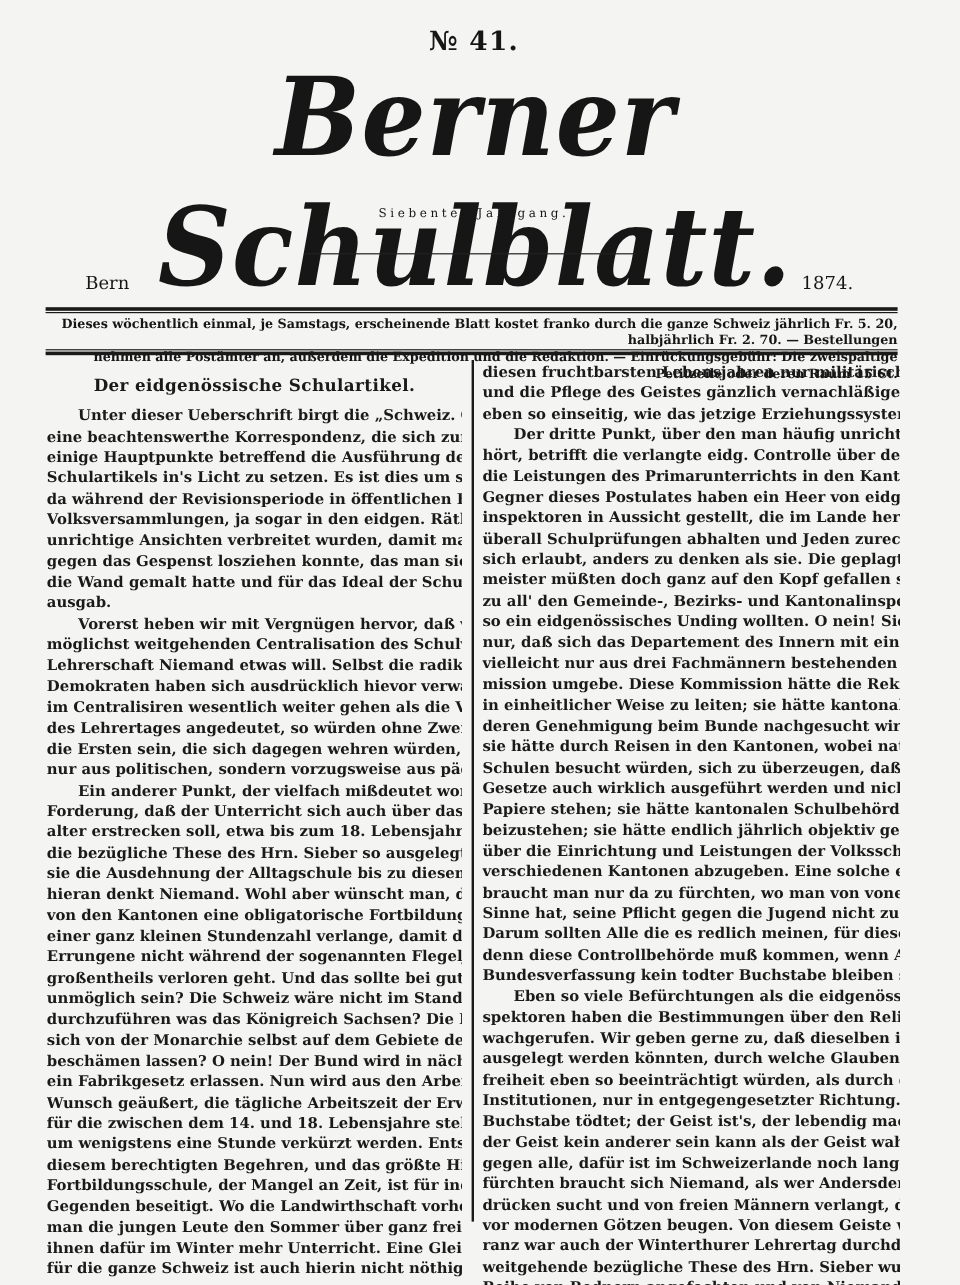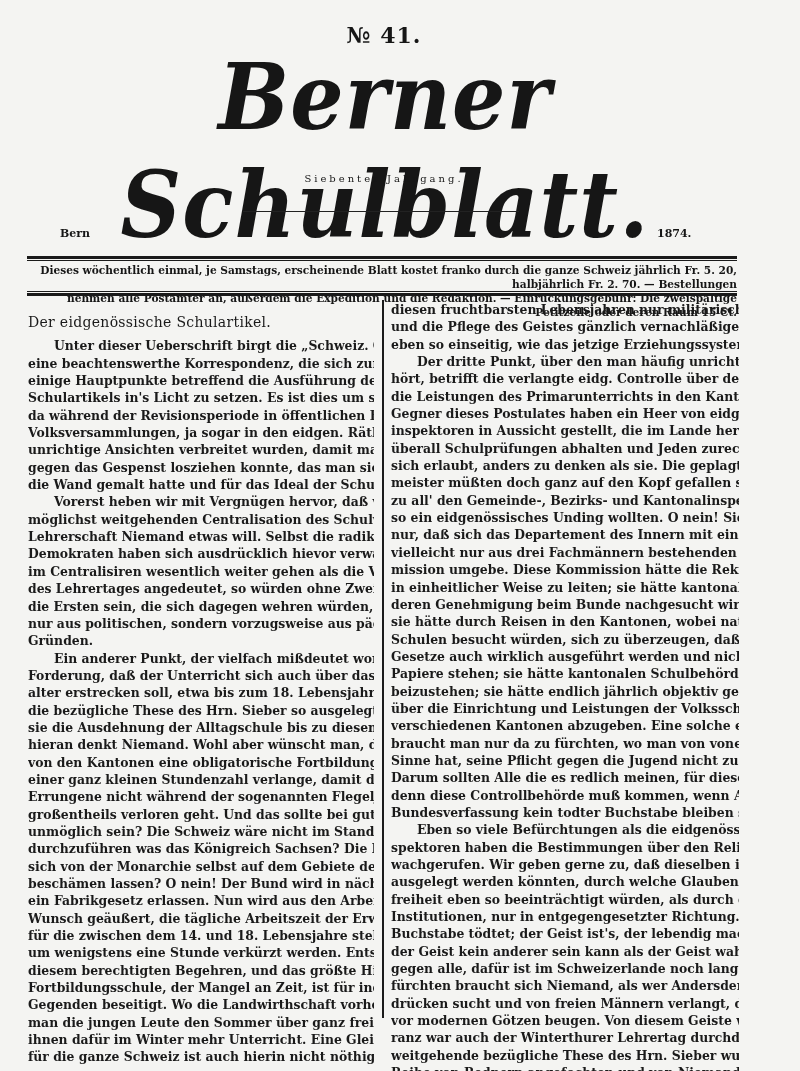--- a/index.html
+++ b/index.html
@@ -3,41 +3,41 @@
 <meta charset="utf-8">
 <style>
   html, body { margin: 0; padding: 0; }
   body {
     width: 800px; height: 1071px; overflow: hidden;
     background: #f4f4f2;
     color: #161616;
     font-family: "DejaVu Serif", "Liberation Serif", serif;
     position: relative;
   }
-  .page { position: absolute; left: 0; top: 0; width: 732px; height: 1071px; }
+  .page { position: absolute; left: 11px; top: 0; width: 732px; height: 1071px; }
 
   .issue-number {
     position: absolute; top: 22px; left: 0; width: 768px; text-align: center;
     font-family: "DejaVu Serif", serif; font-weight: bold; font-size: 22px; letter-spacing: 1px;
   }
   .masthead {
     position: absolute; top: 52px; left: 22px; width: 726px; text-align: center;
     font-family: "DejaVu Serif", serif; font-weight: bold; font-style: italic;
     font-size: 84px; line-height: 100px; letter-spacing: 1px; transform: scaleY(1.08);
   }
   .volume {
     position: absolute; top: 173px; left: 0; width: 768px; text-align: center;
     font-family: "DejaVu Serif", serif; font-size: 10px; letter-spacing: 3px;
   }
   .short-rule {
     position: absolute; top: 211px; left: 243px; width: 276px; height: 0; border-top: 1.5px solid #222;
   }
   .dateline {
     position: absolute; top: 227px; left: 60px; width: 660px; height: 22px;
-    font-family: "DejaVu Serif", serif; font-weight: bold; font-size: 11px;
+    font-family: "DejaVu Serif", serif; font-weight: normal; font-size: 15px;
   }
   .dateline .place { position: absolute; left: 0; top: 0; }
   .dateline .date { position: absolute; left: 228px; top: 0; }
   .dateline .year { position: absolute; left: 597px; top: 0; text-align: right; }
 
   .rule-thick { position: absolute; left: 27px; width: 710px; height: 3px; background: #1a1a1a; }
   .rule-thin { position: absolute; left: 27px; width: 710px; height: 1px; background: #1a1a1a; }
 
   .subscription {
     position: absolute; top: 263px; left: 27px; width: 710px; text-align: right;
@@ -47,21 +47,21 @@
   .column {
     position: absolute; top: 304px;
     font-family: "DejaVu Serif", serif; font-size: 12.4px; line-height: 17.35px;
     text-align: justify; font-weight: 600; color: #1a1a1a;
   }
   .col-left { left: 28px; width: 346px; }
   .col-right { left: 391px; width: 348px; top: 301px; }
   .col-divider { position: absolute; left: 382px; top: 300px; width: 2px; height: 718px; background: #1a1a1a; }
 
   .article-title {
-    font-weight: normal; font-size: 14px; margin: 10px 0 6px 0; letter-spacing: 0.3px;
+    text-align: center; font-weight: bold; font-size: 14px; margin: 10px 0 6px 0; letter-spacing: 0.3px;
   }
   .para { margin: 0; text-indent: 0; }
   .line { display: block; text-align: justify; text-align-last: justify; white-space: nowrap; overflow: hidden; }
   .line.last { text-align-last: left; }
 </style>
 </head>
 <body>
 
 <div class="page">
   <div class="issue-number">№ 41.</div>
@@ -89,31 +89,31 @@
         <div class="para">
           <span class="line" style="text-indent: 26px;">Unter dieser Ueberschrift birgt die „Schweiz. Grenzpost“</span>
           <span class="line">eine beachtenswerthe Korrespondenz, die sich zum Zwecke setzt,</span>
           <span class="line">einige Hauptpunkte betreffend die Ausführung des sogenannten</span>
           <span class="line">Schulartikels in's Licht zu setzen. Es ist dies um so nöthiger,</span>
           <span class="line">da während der Revisionsperiode in öffentlichen Blättern und</span>
           <span class="line">Volksversammlungen, ja sogar in den eidgen. Räthen viele</span>
           <span class="line">unrichtige Ansichten verbreitet wurden, damit man um so besser</span>
           <span class="line">gegen das Gespenst losziehen konnte, das man sich selber an</span>
           <span class="line">die Wand gemalt hatte und für das Ideal der Schulfreunde</span>
+          <span class="line last">ausgab.</span>
         </div>
         <div class="para">
           <span class="line" style="text-indent: 26px;">Vorerst heben wir mit Vergnügen hervor, daß von einer</span>
           <span class="line">möglichst weitgehenden Centralisation des Schulwesens unter der</span>
           <span class="line">Lehrerschaft Niemand etwas will. Selbst die radikalen Zürcher</span>
           <span class="line">Demokraten haben sich ausdrücklich hievor verwahrt. Wollte man</span>
           <span class="line">im Centralisiren wesentlich weiter gehen als die Verhandlungen</span>
           <span class="line">des Lehrertages angedeutet, so würden ohne Zweifel die Lehrer</span>
           <span class="line">die Ersten sein, die sich dagegen wehren würden, und zwar nicht</span>
           <span class="line">nur aus politischen, sondern vorzugsweise aus pädagogischen</span>
-          <span class="line last">Gründen.</span>
         </div>
         <div class="para">
           <span class="line" style="text-indent: 26px;">Ein anderer Punkt, der vielfach mißdeutet worden, ist die</span>
           <span class="line">Forderung, daß der Unterricht sich auch über das reifere Jugend-</span>
           <span class="line">alter erstrecken soll, etwa bis zum 18. Lebensjahre. Man hat</span>
           <span class="line">die bezügliche These des Hrn. Sieber so ausgelegt, als verlange</span>
           <span class="line">sie die Ausdehnung der Alltagschule bis zu diesem Alter. Auch</span>
           <span class="line">hieran denkt Niemand. Wohl aber wünscht man, daß der Bund</span>
           <span class="line">von den Kantonen eine obligatorische Fortbildungsschule mit</span>
           <span class="line">einer ganz kleinen Stundenzahl verlange, damit das mühsam</span>

